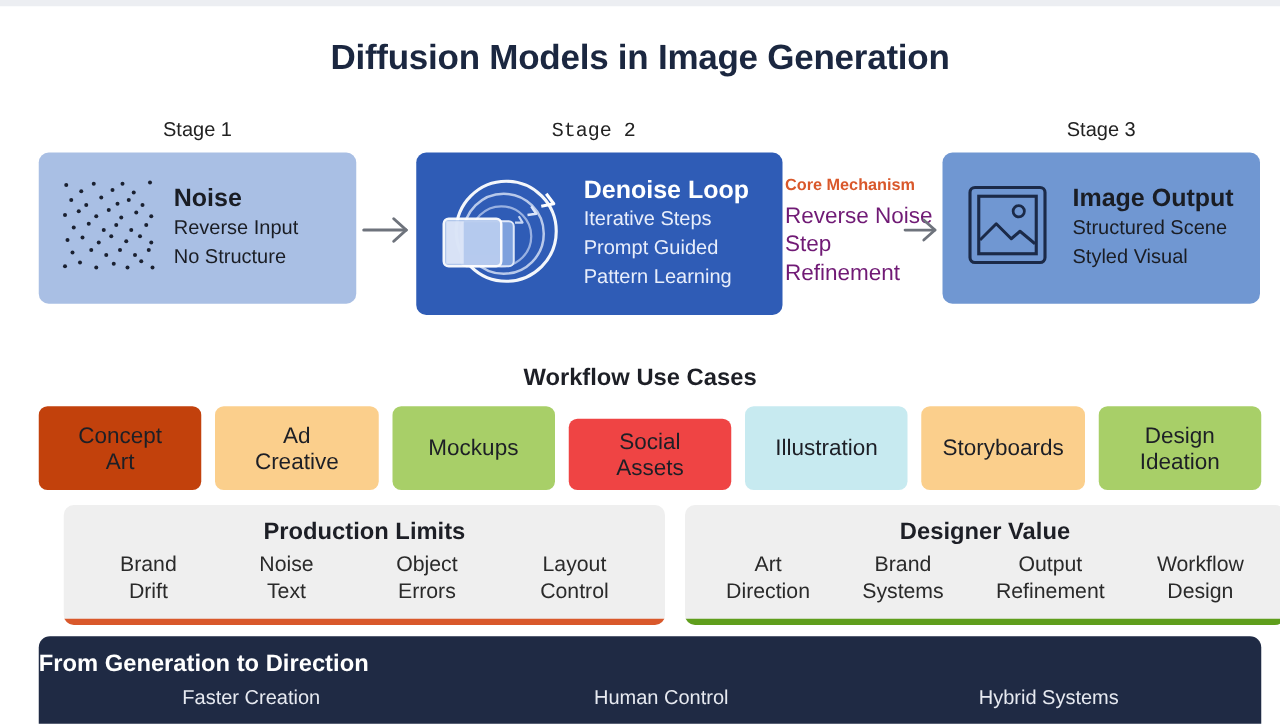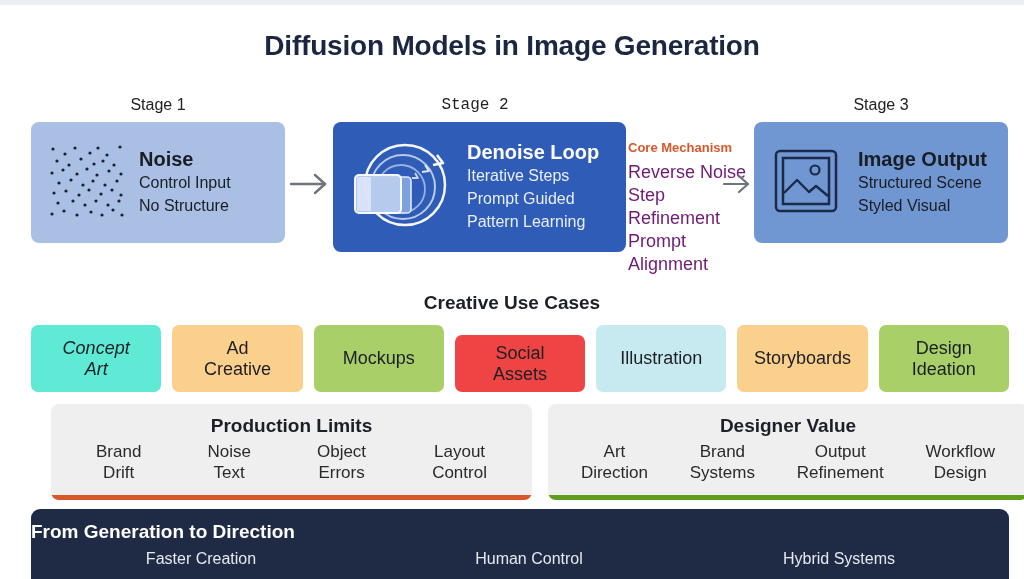--- a/index.html
+++ b/index.html
@@ -120,21 +120,21 @@
           <circle cx="28" cy="72" r="1.6"></circle>
           <circle cx="42" cy="69" r="1.6"></circle>
           <circle cx="53" cy="72" r="1.6"></circle>
           <circle cx="64" cy="67" r="1.6"></circle>
           <circle cx="73" cy="72" r="1.6"></circle>
       </g>
     </svg>
   </span>
   <div class="txt">
     <span class="h">Noise</span>
-    <span class="l">Control Input</span>
+    <span class="l">Reverse Input</span>
     <span class="l">No Structure</span>
   </div>
 </div>
 
 <div class="arrow" style="left:288px; top:172px;">
   <svg width="42" height="24" viewBox="0 0 42 24">
     <line x1="3" y1="12" x2="37" y2="12" stroke="#6e737c" stroke-width="2.4" stroke-linecap="round"></line>
     <polyline points="27,3 37,12 27,21" fill="none" stroke="#6e737c" stroke-width="2.4" stroke-linecap="round" stroke-linejoin="round"></polyline>
   </svg>
 </div>
@@ -158,21 +158,20 @@
     <span class="l">Iterative Steps</span>
     <span class="l">Prompt Guided</span>
     <span class="l">Pattern Learning</span>
   </div>
 </div>
 
 <div class="core">
   <div class="h">Core Mechanism</div>
   <div class="l">Reverse Noise</div>
   <div class="l">Step Refinement</div>
-  <div class="l">Prompt Alignment</div>
 </div>
 
 <div class="arrow" style="left:722px; top:173px;">
   <svg width="30" height="22" viewBox="0 0 30 22">
     <line x1="2" y1="11" x2="26" y2="11" stroke="#6e737c" stroke-width="2.2" stroke-linecap="round"></line>
     <polyline points="17,3 26,11 17,19" fill="none" stroke="#6e737c" stroke-width="2.2" stroke-linecap="round" stroke-linejoin="round"></polyline>
   </svg>
 </div>
 
 <div class="stage stage3">
@@ -184,23 +183,23 @@
       <polyline points="10,44 23,31 35,43 42,37 54,47" fill="none" stroke="#1b2a48" stroke-width="2.4" stroke-linejoin="round"></polyline>
     </svg>
   </span>
   <div class="txt">
     <span class="h">Image Output</span>
     <span class="l">Structured Scene</span>
     <span class="l">Styled Visual</span>
   </div>
 </div>
 
-<div class="section-title">Creative Use Cases</div>
+<div class="section-title">Workflow Use Cases</div>
 <div class="tiles">
-  <div class="tile" style="background:#5eead4;font-style:italic;">Concept
+  <div class="tile" style="background:#c2410c;">Concept
 Art</div>
   <div class="tile" style="background:#fbcf8c;">Ad
 Creative</div>
   <div class="tile" style="background:#a8cf68;">Mockups</div>
   <div class="tile" style="background:#ef4444;margin-top:10px;">Social
 Assets</div>
   <div class="tile" style="background:#c7eaf0;">Illustration</div>
   <div class="tile" style="background:#fbcf8c;">Storyboards</div>
   <div class="tile" style="background:#a8cf68;">Design
 Ideation</div>

